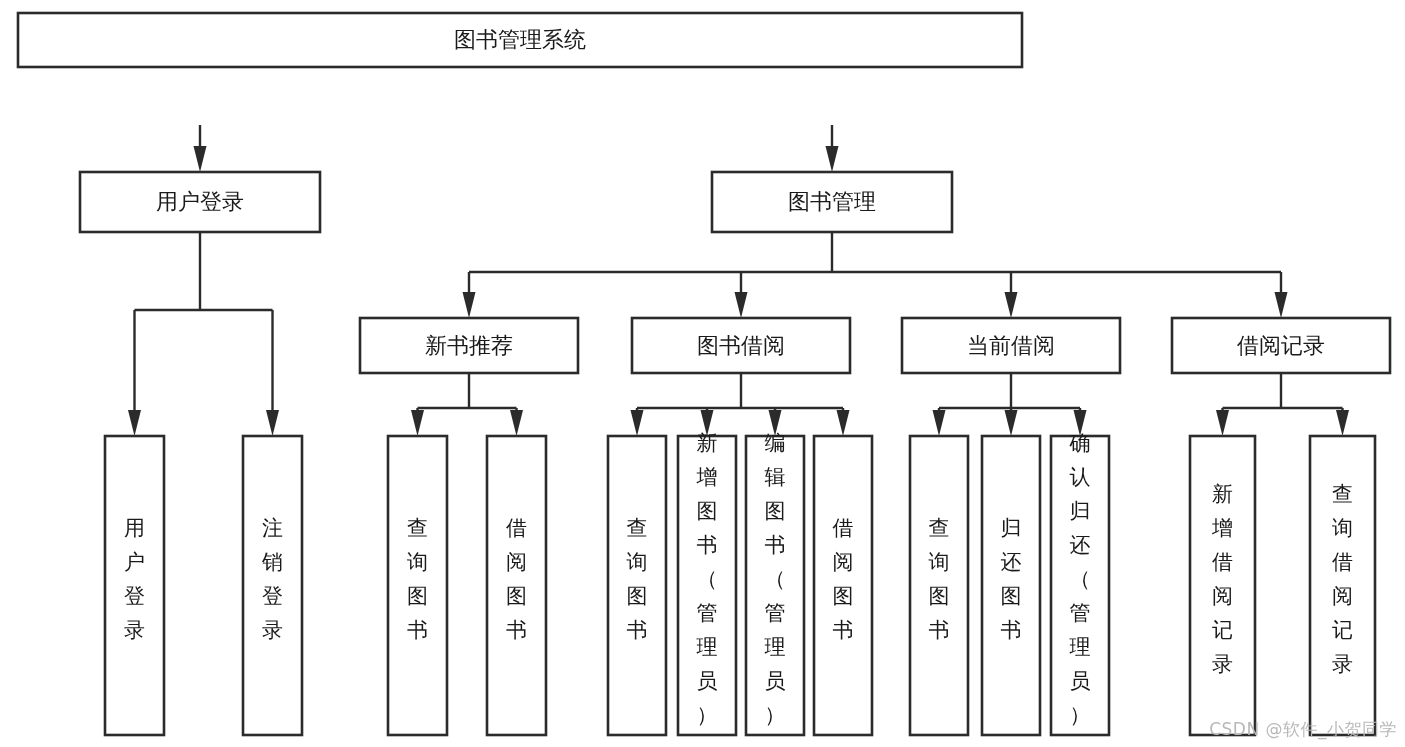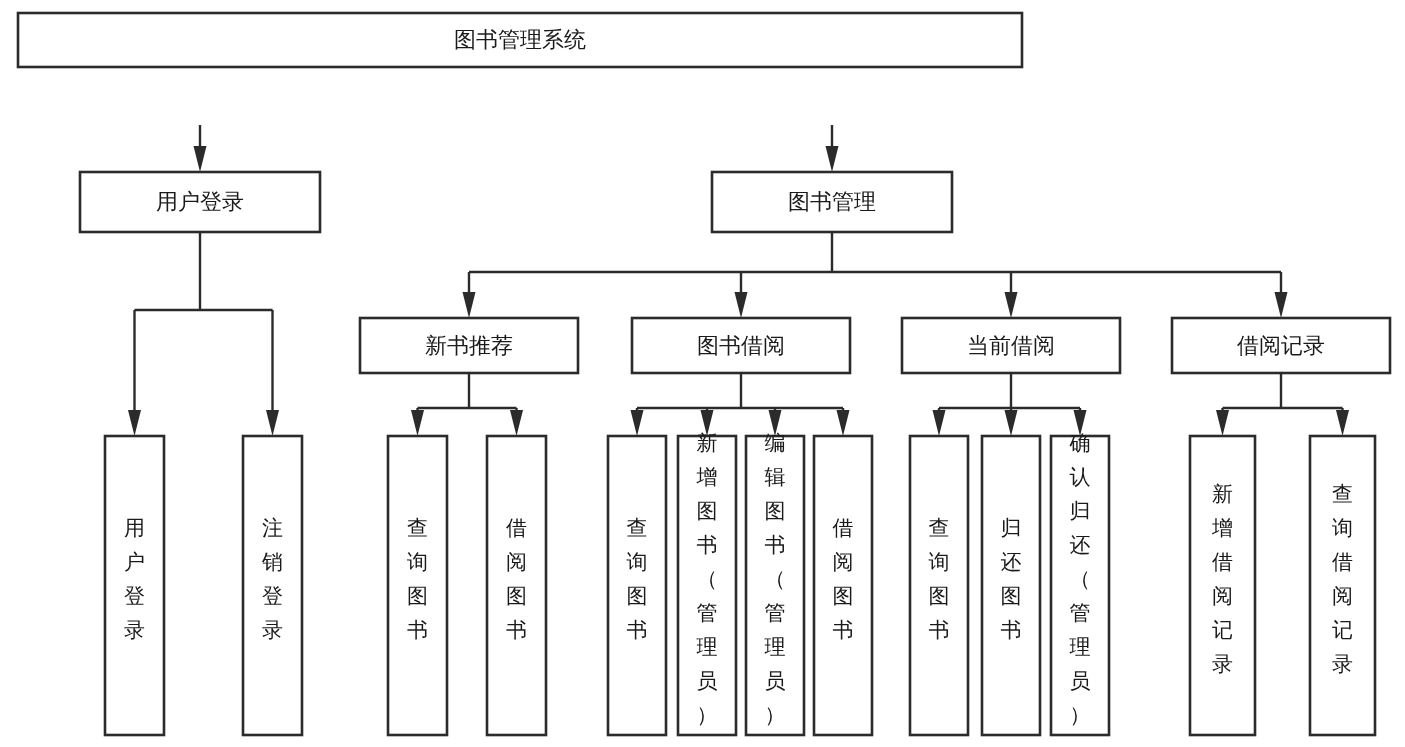--- a/index.html
+++ b/index.html
@@ -218,13 +218,14 @@
           <rect x="1190" y="436" width="65" height="299" class="node-box"></rect>
           <text x="1222.5" y="0" class="node-label-v"><tspan x="1222.5" y="500.5">新</tspan><tspan x="1222.5" y="534.5">增</tspan><tspan x="1222.5" y="568.5">借</tspan><tspan x="1222.5" y="602.5">阅</tspan><tspan x="1222.5" y="636.5">记</tspan><tspan x="1222.5" y="670.5">录</tspan></text>
         </g>
         <g>
           <rect x="1310" y="436" width="65" height="299" class="node-box"></rect>
           <text x="1342.5" y="0" class="node-label-v"><tspan x="1342.5" y="500.5">查</tspan><tspan x="1342.5" y="534.5">询</tspan><tspan x="1342.5" y="568.5">借</tspan><tspan x="1342.5" y="602.5">阅</tspan><tspan x="1342.5" y="636.5">记</tspan><tspan x="1342.5" y="670.5">录</tspan></text>
         </g>
       </g>
   </svg>
 
+  <div class="watermark-text">CSDN @软件_小贺同学</div>
 </div>
 
 </body></html>

